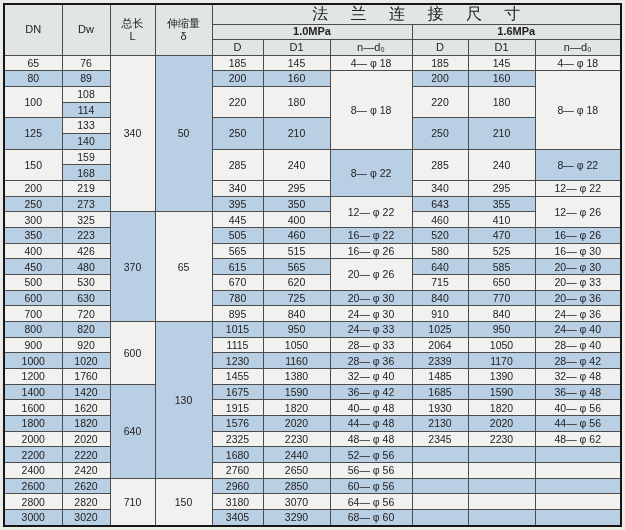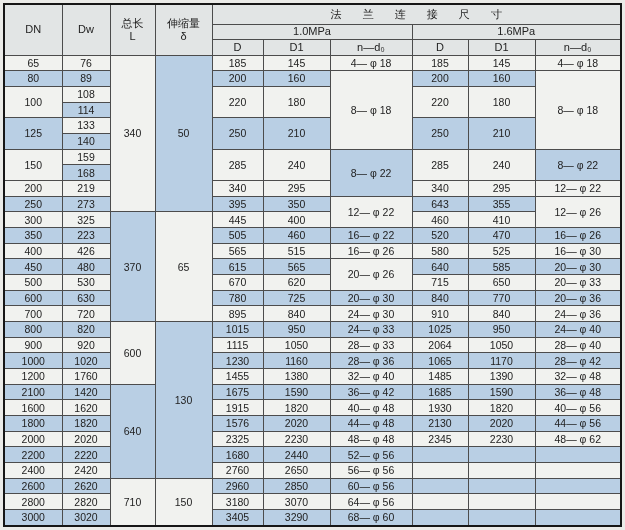--- a/index.html
+++ b/index.html
@@ -33,23 +33,23 @@
     vertical-align:middle;
     padding:0;
     overflow:hidden;
     color:var(--text);
     white-space:pre-line;
     line-height:1.15;
   }
   td{font-size:10.5px;background:var(--white-cell);}
   th{font-size:11px;font-weight:normal;background:var(--header-bg);}
   td.blue{background:var(--blue-cell);}
-  th.spread{letter-spacing:9px;font-size:11px;text-indent:9px;margin-top:40px;}
+  th.spread{letter-spacing:9px;font-size:16px;text-indent:9px;margin-top:40px;}
   thead tr:nth-child(1) th{height:20px;}
-  thead tr:nth-child(2) th{height:15px;}
+  thead tr:nth-child(2) th{height:15px;font-weight:bold;}
   thead tr:nth-child(3) th{height:16px;}
 </style>
 </head>
 <body>
 
 <table data-name="flange-dimensions-table">
   <colgroup>
     <col style="width:58px">
       <col style="width:48px">
       <col style="width:45px">
@@ -251,36 +251,36 @@
         <td data-name="body-cell">2064</td>
         <td data-name="body-cell">1050</td>
         <td data-name="body-cell">28— φ 40</td>
       </tr>
       <tr data-name="body-row">
         <td class="blue" data-name="body-cell">1000</td>
         <td class="blue" data-name="body-cell">1020</td>
         <td class="blue" data-name="body-cell">1230</td>
         <td class="blue" data-name="body-cell">1160</td>
         <td class="blue" data-name="body-cell">28— φ 36</td>
-        <td class="blue" data-name="body-cell">1065</td>
+        <td class="blue" data-name="body-cell">2339</td>
         <td class="blue" data-name="body-cell">1170</td>
         <td class="blue" data-name="body-cell">28— φ 42</td>
       </tr>
       <tr data-name="body-row">
         <td data-name="body-cell">1200</td>
         <td data-name="body-cell">1760</td>
         <td data-name="body-cell">1455</td>
         <td data-name="body-cell">1380</td>
         <td data-name="body-cell">32— φ 40</td>
         <td data-name="body-cell">1485</td>
         <td data-name="body-cell">1390</td>
         <td data-name="body-cell">32— φ 48</td>
       </tr>
       <tr data-name="body-row">
-        <td class="blue" data-name="body-cell">2100</td>
+        <td class="blue" data-name="body-cell">1400</td>
         <td class="blue" data-name="body-cell">1420</td>
         <td rowspan="6" class="blue" data-name="body-cell">640</td>
         <td class="blue" data-name="body-cell">1675</td>
         <td class="blue" data-name="body-cell">1590</td>
         <td class="blue" data-name="body-cell">36— φ 42</td>
         <td class="blue" data-name="body-cell">1685</td>
         <td class="blue" data-name="body-cell">1590</td>
         <td class="blue" data-name="body-cell">36— φ 48</td>
       </tr>
       <tr data-name="body-row">

